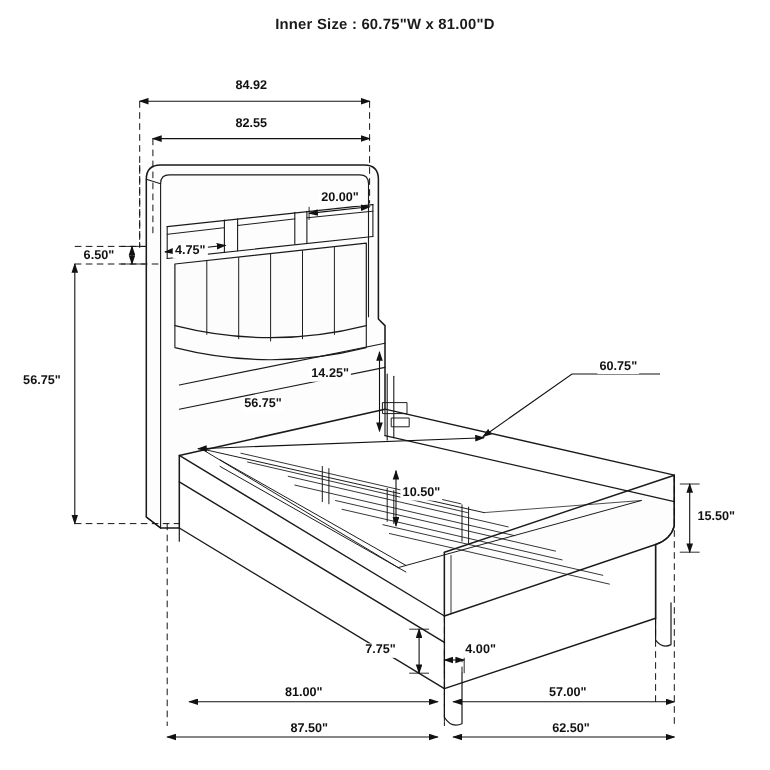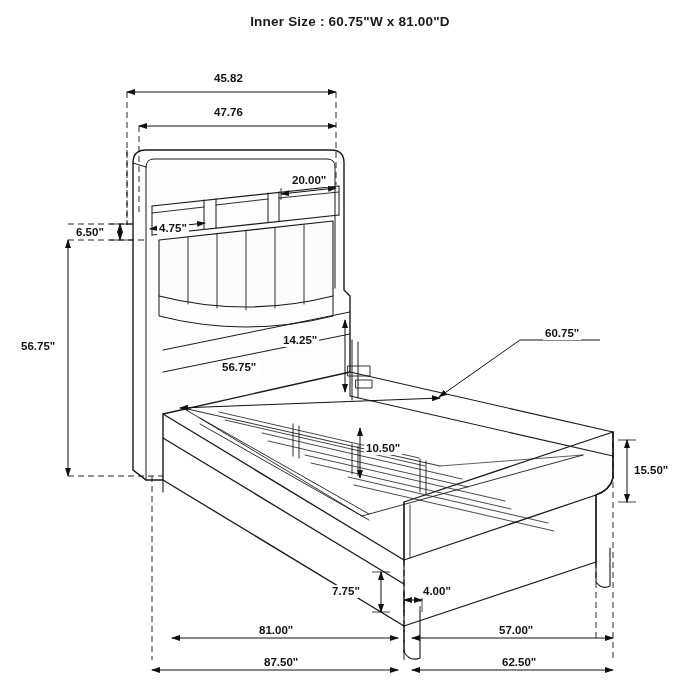--- a/index.html
+++ b/index.html
@@ -209,22 +209,22 @@
 
       <path d="M412 638 L613 638" marker-start="url(#arS)" marker-end="url(#ar)"></path>
 
       <path d="M152 670 L398 670" marker-start="url(#arS)" marker-end="url(#ar)"></path>
 
       <path d="M412 670 L613 670" marker-start="url(#arS)" marker-end="url(#ar)"></path>
 
     </g>
   </svg>
 
-  <div class="dimlabel" style="left:212px; top:72px;">45.82</div>
-  <div class="dimlabel" style="left:212px; top:106px;">47.76</div>
+  <div class="dimlabel" style="left:212px; top:72px;">84.92</div>
+  <div class="dimlabel" style="left:212px; top:106px;">82.55</div>
   <div class="dimlabel" style="left:290px; top:174px;">20.00"</div>
   <div class="dimlabel" style="left:157px; top:222px;">4.75"</div>
   <div class="dimlabel" style="left:74px;  top:226px;">6.50"</div>
   <div class="dimlabel" style="left:19px;  top:340px;">56.75"</div>
   <div class="dimlabel" style="left:281px; top:334px;">14.25"</div>
   <div class="dimlabel" style="left:220px; top:361px;">56.75"</div>
   <div class="dimlabel" style="left:543px; top:327px;">60.75"</div>
   <div class="dimlabel" style="left:364px; top:442px;">10.50"</div>
   <div class="dimlabel" style="left:632px; top:464px;">15.50"</div>
   <div class="dimlabel" style="left:330px; top:585px;">7.75"</div>

